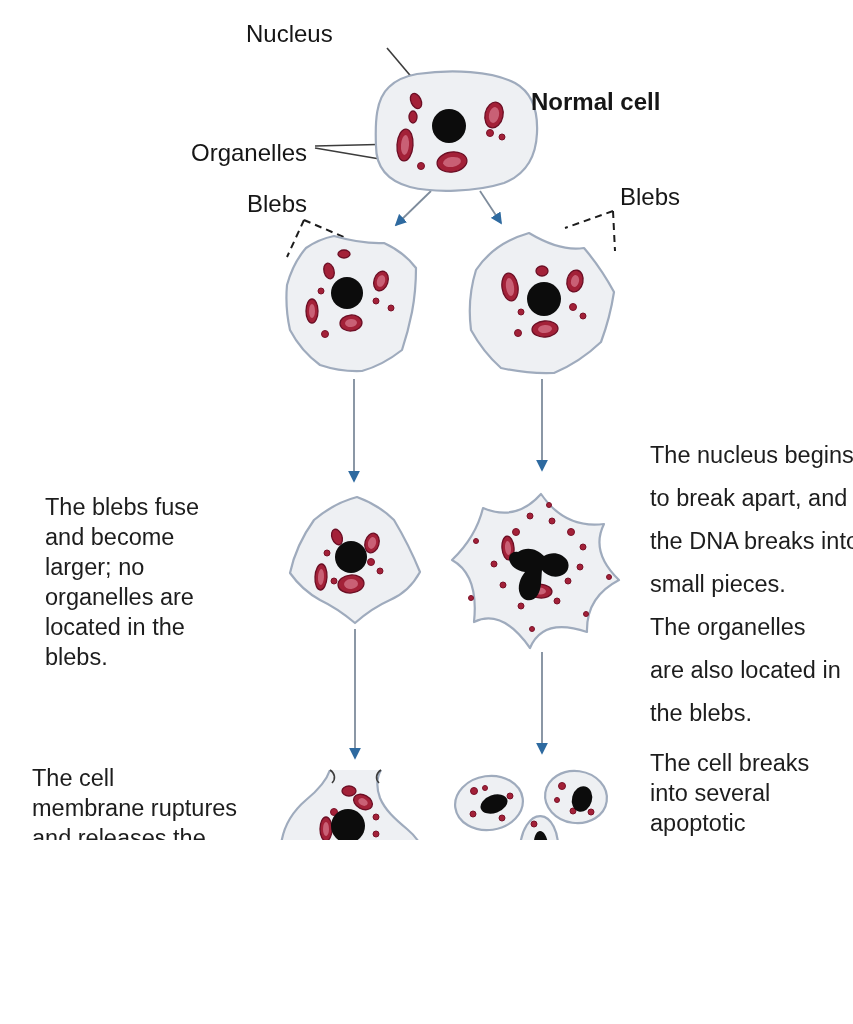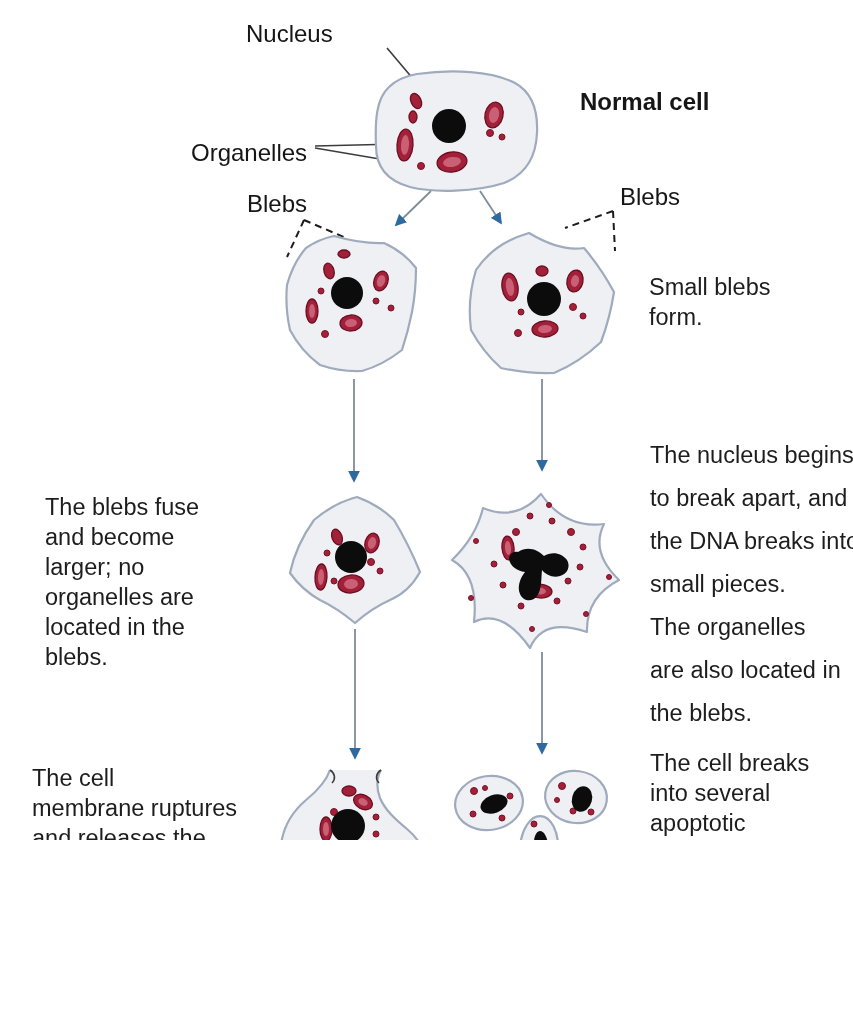--- a/index.html
+++ b/index.html
@@ -254,39 +254,37 @@
         <circle class="orgdot" cx="566" cy="893" r="3.5"></circle>
         <circle class="orgdot" cx="576" cy="861" r="3"></circle>
         <circle class="orgdot" cx="551" cy="861" r="2.5"></circle>
         <ellipse class="nuc" cx="564" cy="872" rx="9" ry="13" transform="rotate(12 564 872)"></ellipse>
       </g>
     </g>
   </svg>
 
   <div class="lbl" style="left:222px;top:21px;">Nucleus</div>
   <div class="lbl" style="left:167px;top:140px;">Organelles</div>
-  <div class="lbl bold" style="left:556px;top:89px;">Normal cell</div>
+  <div class="lbl bold" style="left:507px;top:89px;">Normal cell</div>
   <div class="lbl" style="left:223px;top:191px;">Blebs</div>
   <div class="lbl" style="left:596px;top:184px;">Blebs</div>
 
   <div class="caption" style="left:21px;top:492px;width:230px;">The blebs fuse
 and become
 larger; no
 organelles are
 located in the
 blebs.</div>
   <div class="caption" style="left:8px;top:763px;width:250px;">The cell
 membrane ruptures
 and releases the
 cell's content; the
 organelles are not
 functional.</div>
 
-  <div class="caption" style="left:625px;top:272px;width:200px;">Small blebs
-form.</div>
   <div class="caption wide" style="left:626px;top:434px;width:225px;">The nucleus begins
 to break apart, and
 the DNA breaks into
 small pieces.
 The organelles
 are also located in
 the blebs.</div>
   <div class="caption" style="left:626px;top:748px;width:210px;">The cell breaks
 into several
 apoptotic

